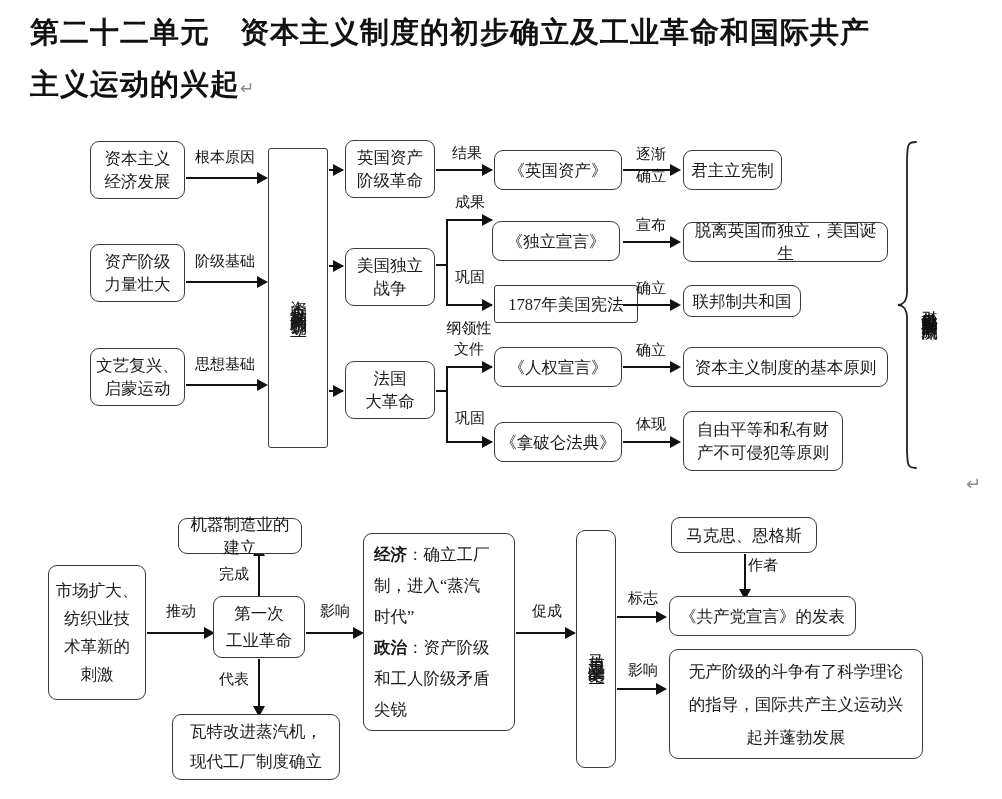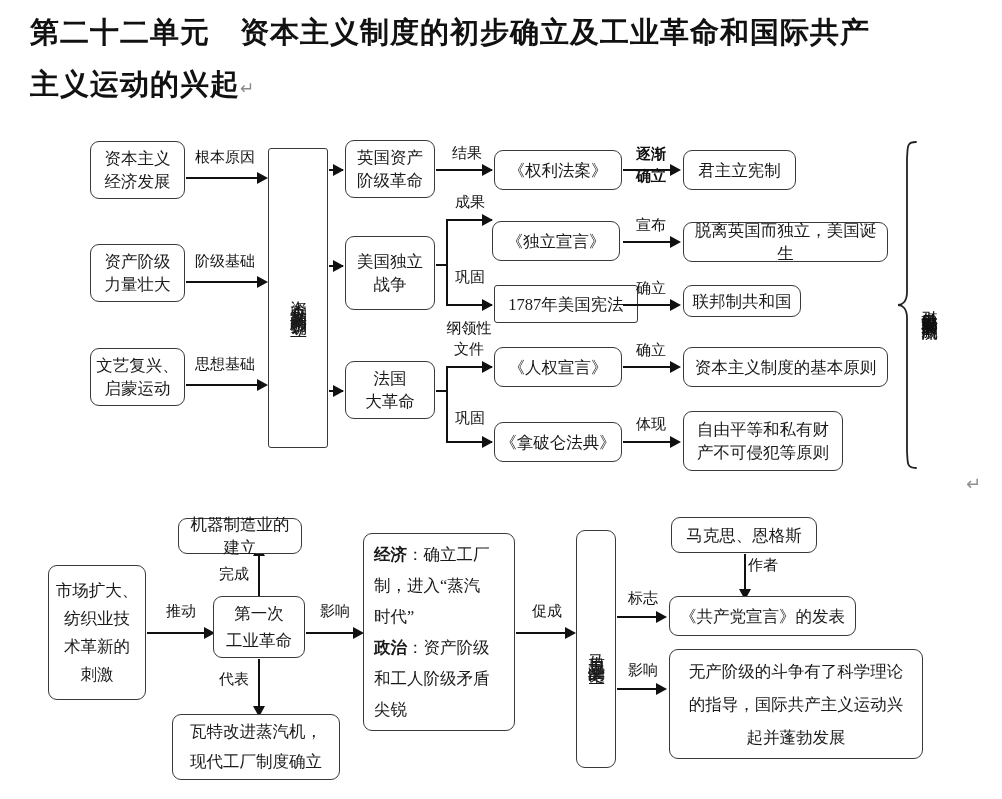--- a/index.html
+++ b/index.html
@@ -124,21 +124,21 @@
   <div class="ln lh" style="left:329px;top:265px;width:14px;"></div>
   <div class="arrow-r" style="left:333px;top:260px;"></div>
 
   <div class="ln lh" style="left:329px;top:390px;width:14px;"></div>
   <div class="arrow-r" style="left:333px;top:385px;"></div>
 
   <div class="box" style="left:345px;top:140px;width:90px;height:58px;">
     <span style="white-space:pre-line">英国资产
 阶级革命</span>
   </div>
-  <div class="box" style="left:345px;top:236px;width:90px;height:74px;">
+  <div class="box" style="left:345px;top:248px;width:90px;height:58px;">
     <span style="white-space:pre-line">美国独立
 战争</span>
   </div>
   <div class="box" style="left:345px;top:361px;width:90px;height:58px;">
     <span style="white-space:pre-line">法国
 大革命</span>
   </div>
 
   <div class="ln lh" style="left:436px;top:169px;width:56px;"></div>
   <div class="arrow-r" style="left:482px;top:164px;"></div>
@@ -157,57 +157,57 @@
   <div class="ln lh" style="left:436px;top:390px;width:12px;"></div>
   <div class="ln lh" style="left:446px;top:366px;width:46px;"></div>
   <div class="arrow-r" style="left:482px;top:361px;"></div>
   <div class="lbl two" style="left:438px;top:318px;width:62px;white-space:pre-line;">纲领性
 文件</div>
   <div class="ln lh" style="left:446px;top:441px;width:46px;"></div>
   <div class="arrow-r" style="left:482px;top:436px;"></div>
   <div class="lbl" style="left:440px;top:409px;width:60px;">巩固</div>
 
   <div class="box" style="left:494px;top:150px;width:128px;height:40px;">
-    <span>《权利法案》</span>
+    <span>《英国资产》</span>
   </div>
   <div class="box" style="left:492px;top:221px;width:128px;height:40px;">
     <span>《独立宣言》</span>
   </div>
   <div class="box sharp" style="left:494px;top:285px;width:144px;height:38px;">
     <span>1787年美国宪法</span>
   </div>
   <div class="box" style="left:494px;top:347px;width:128px;height:40px;">
     <span>《人权宣言》</span>
   </div>
   <div class="box" style="left:494px;top:422px;width:128px;height:40px;">
     <span>《拿破仑法典》</span>
   </div>
 
   <div class="ln lh" style="left:623px;top:169px;width:56px;"></div>
   <div class="arrow-r" style="left:670px;top:164px;"></div>
-  <div class="lbl two" style="left:622px;top:143px;width:58px;white-space:pre-line;text-align:center;line-height:22px;font-weight:bold;">逐渐
+  <div class="lbl two" style="left:622px;top:143px;width:58px;white-space:pre-line;text-align:center;line-height:22px;">逐渐
 确立</div>
 
   <div class="ln lh" style="left:623px;top:241px;width:56px;"></div>
   <div class="arrow-r" style="left:670px;top:236px;"></div>
   <div class="lbl" style="left:622px;top:216px;width:58px;">宣布</div>
 
   <div class="ln lh" style="left:623px;top:304px;width:56px;"></div>
   <div class="arrow-r" style="left:670px;top:299px;"></div>
   <div class="lbl" style="left:622px;top:279px;width:58px;">确立</div>
 
   <div class="ln lh" style="left:623px;top:366px;width:56px;"></div>
   <div class="arrow-r" style="left:670px;top:361px;"></div>
   <div class="lbl" style="left:622px;top:341px;width:58px;">确立</div>
 
   <div class="ln lh" style="left:623px;top:441px;width:56px;"></div>
   <div class="arrow-r" style="left:670px;top:436px;"></div>
   <div class="lbl" style="left:622px;top:415px;width:58px;">体现</div>
 
-  <div class="box" style="left:683px;top:150px;width:113px;height:40px;">
+  <div class="box" style="left:683px;top:150px;width:99px;height:40px;">
     <span>君主立宪制</span>
   </div>
   <div class="box" style="left:683px;top:222px;width:205px;height:40px;">
     <span>脱离英国而独立，美国诞生</span>
   </div>
   <div class="box" style="left:683px;top:285px;width:118px;height:32px;">
     <span>联邦制共和国</span>
   </div>
   <div class="box" style="left:683px;top:347px;width:205px;height:40px;">
     <span>资本主义制度的基本原则</span>

